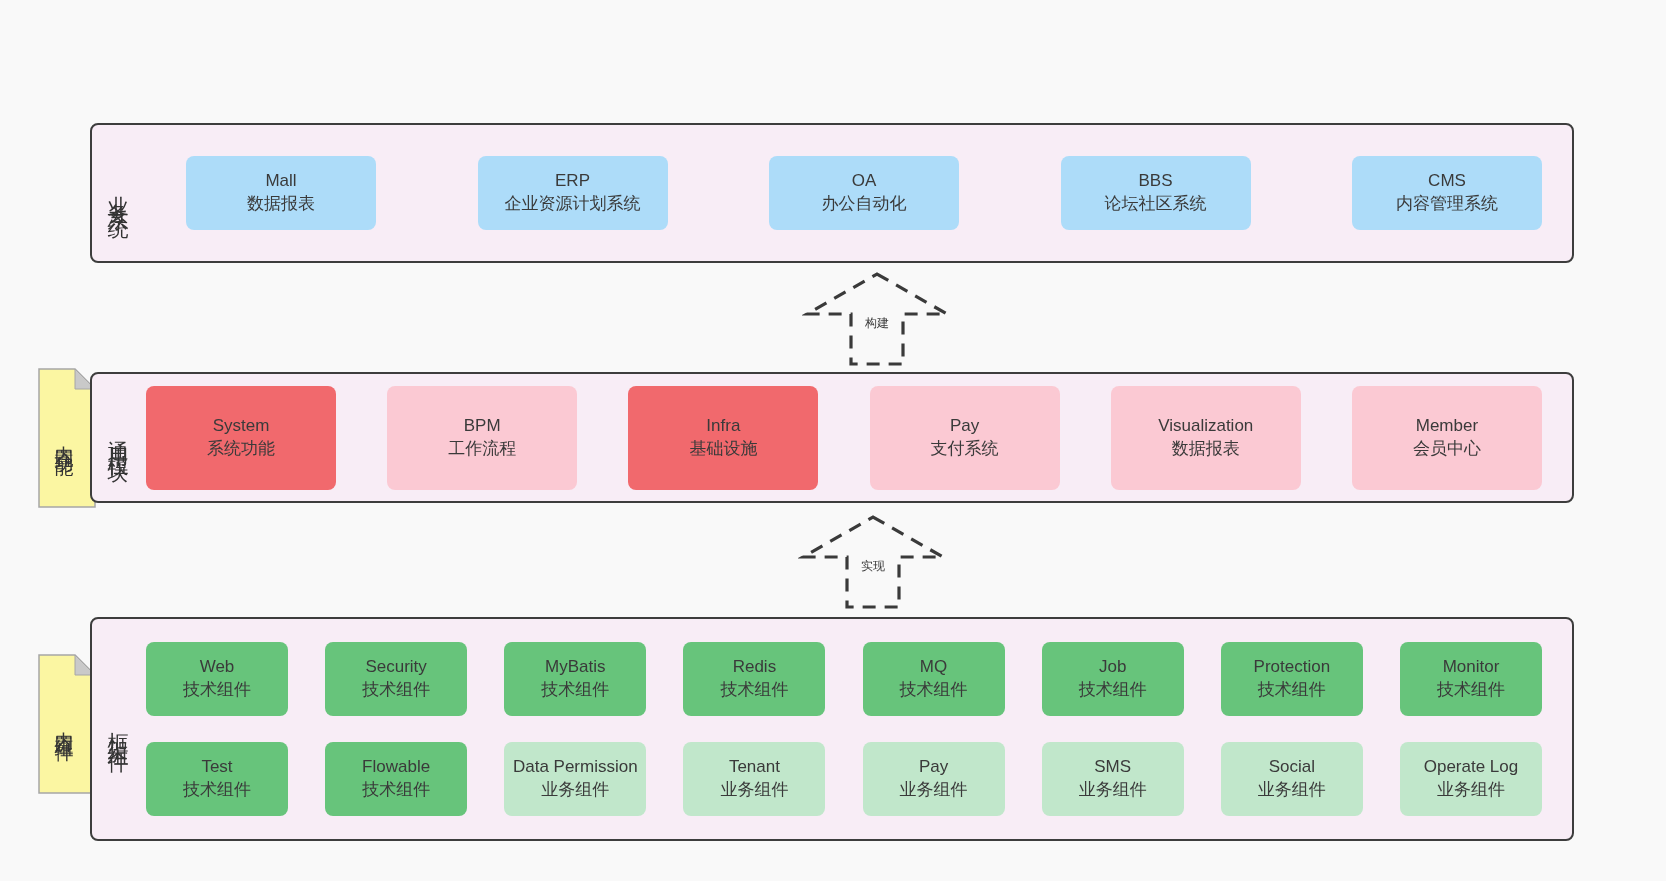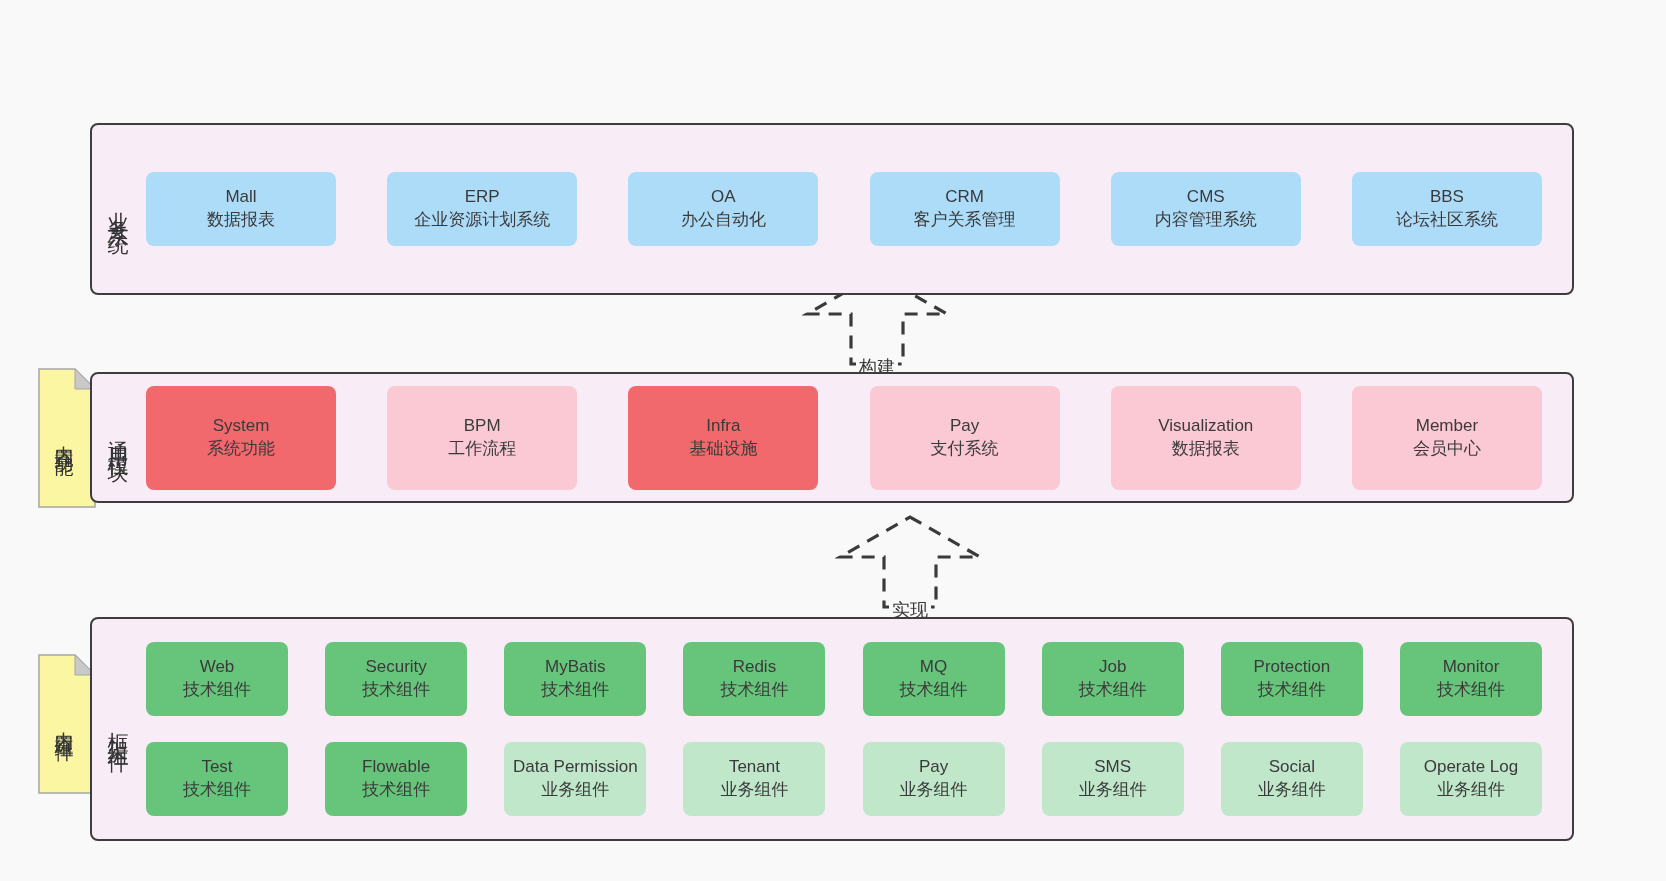--- a/index.html
+++ b/index.html
@@ -10,21 +10,21 @@
     color:var(--text,#3a3a3a);
   }
   
   .band{
     position:absolute;left:90px;width:1484px;box-sizing:border-box;
     background:var(--band-bg,#f8edf6);
     border:2px solid var(--band-border,#3d3d3d);
     border-radius:8px;
     display:flex;z-index:1;
   }
-  .band-0{top:123px;height:172px;}
+  .band-0{top:123px;height:140px;gap:40px;}
   .band-1{top:372px;height:131px;}
   .band-2{top:617px;height:224px;}
   .band-label{
     flex:0 0 52px;display:flex;align-items:center;justify-content:center;
     writing-mode:vertical-rl;text-orientation:upright;
     font-size:21px;letter-spacing:7px;color:#333;
   }
   .band-rows{
     flex:1;display:flex;flex-direction:column;justify-content:center;
     gap:26px;padding:0 30px 0 2px;
@@ -51,26 +51,26 @@
   .note svg{position:absolute;left:0;top:0;}
   .note-label{
     position:absolute;left:0;top:0;width:52px;height:140px;
     display:flex;align-items:center;justify-content:center;
     writing-mode:vertical-rl;text-orientation:upright;
     font-size:19px;letter-spacing:4px;color:#333;
   }
   
   .arrow{position:absolute;width:150px;height:96px;z-index:0;}
   .arrow-0{left:802px;top:271px;}
-  .arrow-1{left:835px;top:514px;}
+  .arrow-1{left:798px;top:514px;}
   .arrow svg{display:block;}
   .arrow-label{
     position:absolute;left:50%;top:52px;transform:translate(-50%,-50%);
     background:var(--page-bg,#f9f9f9);
-    font-size:18px;padding:0 3px;color:#3a3a3a;white-space:nowrap;margin-top:44px;
+    font-size:12px;padding:0 3px;color:#3a3a3a;white-space:nowrap;
   }
 </style>
 </head>
 <body>
 
 <div class="note note-0">
   <svg width="58" height="140" viewBox="0 0 58 140">
     <polygon points="1,1 37,1 57,21 57,139 1,139" style="fill:var(--note-bg,#fbf6a2);stroke:var(--note-border,#a6a6a6);stroke-width:1.5"></polygon>
     <polygon points="37,1 57,21 37,21" style="fill:var(--note-fold,#c9c9c9);stroke:var(--note-border,#a6a6a6);stroke-width:1"></polygon>
   </svg>
@@ -95,30 +95,26 @@
         </div>
         <div class="box v-blue box-lg">
           <div class="box-name">ERP</div>
           <div class="box-desc">企业资源计划系统</div>
         </div>
         <div class="box v-blue box-lg">
           <div class="box-name">OA</div>
           <div class="box-desc">办公自动化</div>
         </div>
         <div class="box v-blue box-lg">
-          <div class="box-name">CRM</div>
-          <div class="box-desc">客户关系管理</div>
+          <div class="box-name">BBS</div>
+          <div class="box-desc">论坛社区系统</div>
         </div>
         <div class="box v-blue box-lg">
           <div class="box-name">CMS</div>
           <div class="box-desc">内容管理系统</div>
-        </div>
-        <div class="box v-blue box-lg">
-          <div class="box-name">BBS</div>
-          <div class="box-desc">论坛社区系统</div>
         </div>
       </div>
     </div>
 </div>
 
 <div class="band band-1">
   <div class="band-label">通用模块</div>
   <div class="band-rows">
       <div class="band-row">
         <div class="box v-red box-lg">

